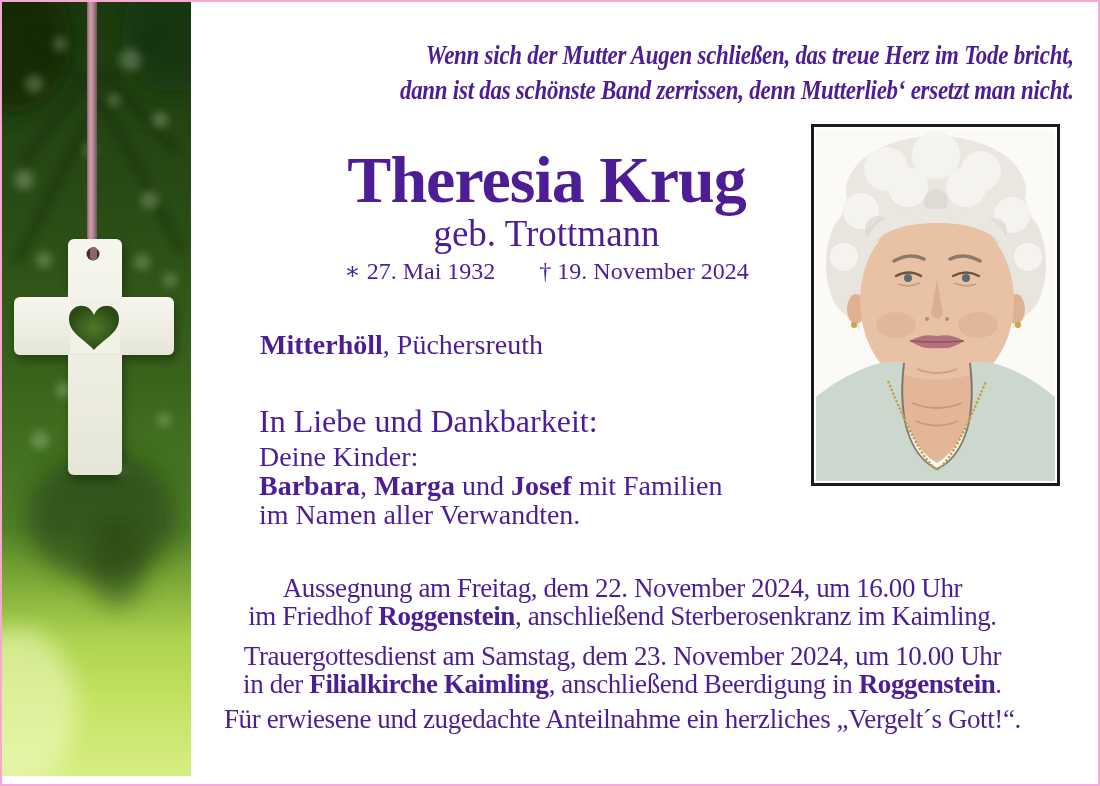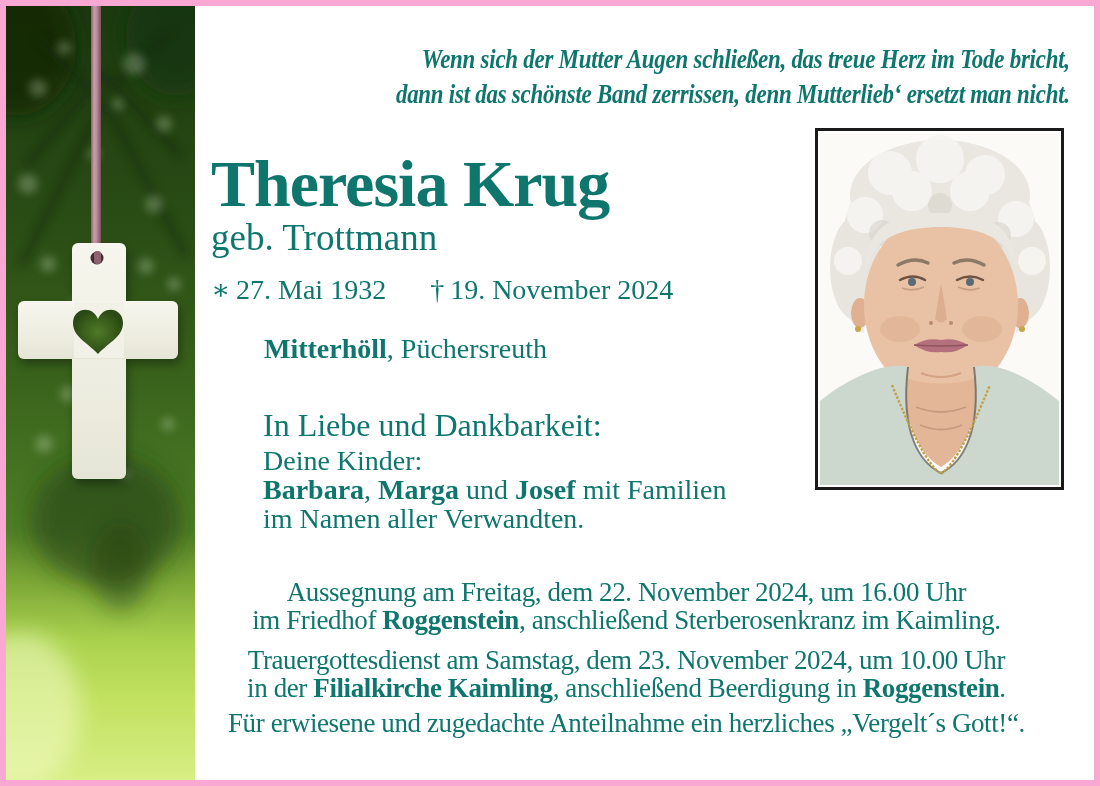--- a/index.html
+++ b/index.html
@@ -1,47 +1,47 @@
 <!DOCTYPE html>
 <html lang="de"><head>
 <meta charset="utf-8">
 <style>
   html,body{margin:0;padding:0;background:#ffffff;}
   .card{
     position:relative;
     width:1100px;height:786px;
     box-sizing:border-box;
-    border:6px solid #f9a8d4;
+    border:2px solid #f9a8d4;
     background:#ffffff;
     overflow:hidden;
     font-family:"Liberation Serif","DejaVu Serif",serif;
-    color:#0f766e;
+    color:#4c1d95;
   }
   .abs{position:absolute;}
 
   
   .left-photo{left:0;top:0;width:189px;height:774px;overflow:hidden;}
   .left-photo svg{display:block;}
 
   
   .quote{
     right:24px;top:36px;
     text-align:right;
     font-weight:700;font-style:italic;
     font-size:27px;line-height:35px;
     letter-spacing:-.3px;
     white-space:nowrap;
     transform:scaleX(.85);transform-origin:100% 0;
   }
 
   
-  .name-block{left:205px;top:142px;width:699px;}
+  .name-block{left:195px;top:142px;width:699px;text-align:center;}
   .name{font-size:66px;font-weight:700;letter-spacing:-1px;line-height:1.08;}
   .maiden{font-size:37px;line-height:30px;margin-top:4px;}
-  .dates{font-size:28px;line-height:30px;margin-top:22px;}
+  .dates{font-size:24px;line-height:30px;margin-top:7px;}
   .dates .death{margin-left:44px;}
   .dates .sym{display:inline-block;margin-right:6px;}
 
   .residence{left:258px;top:328px;font-size:28px;line-height:30px;}
   .family-intro{left:257px;top:404px;font-size:32px;line-height:30px;}
   .family-group{left:257px;top:440px;font-size:28px;line-height:29px;}
 
   .announcements{
     left:222px;top:572px;
     font-size:27px;line-height:28px;

